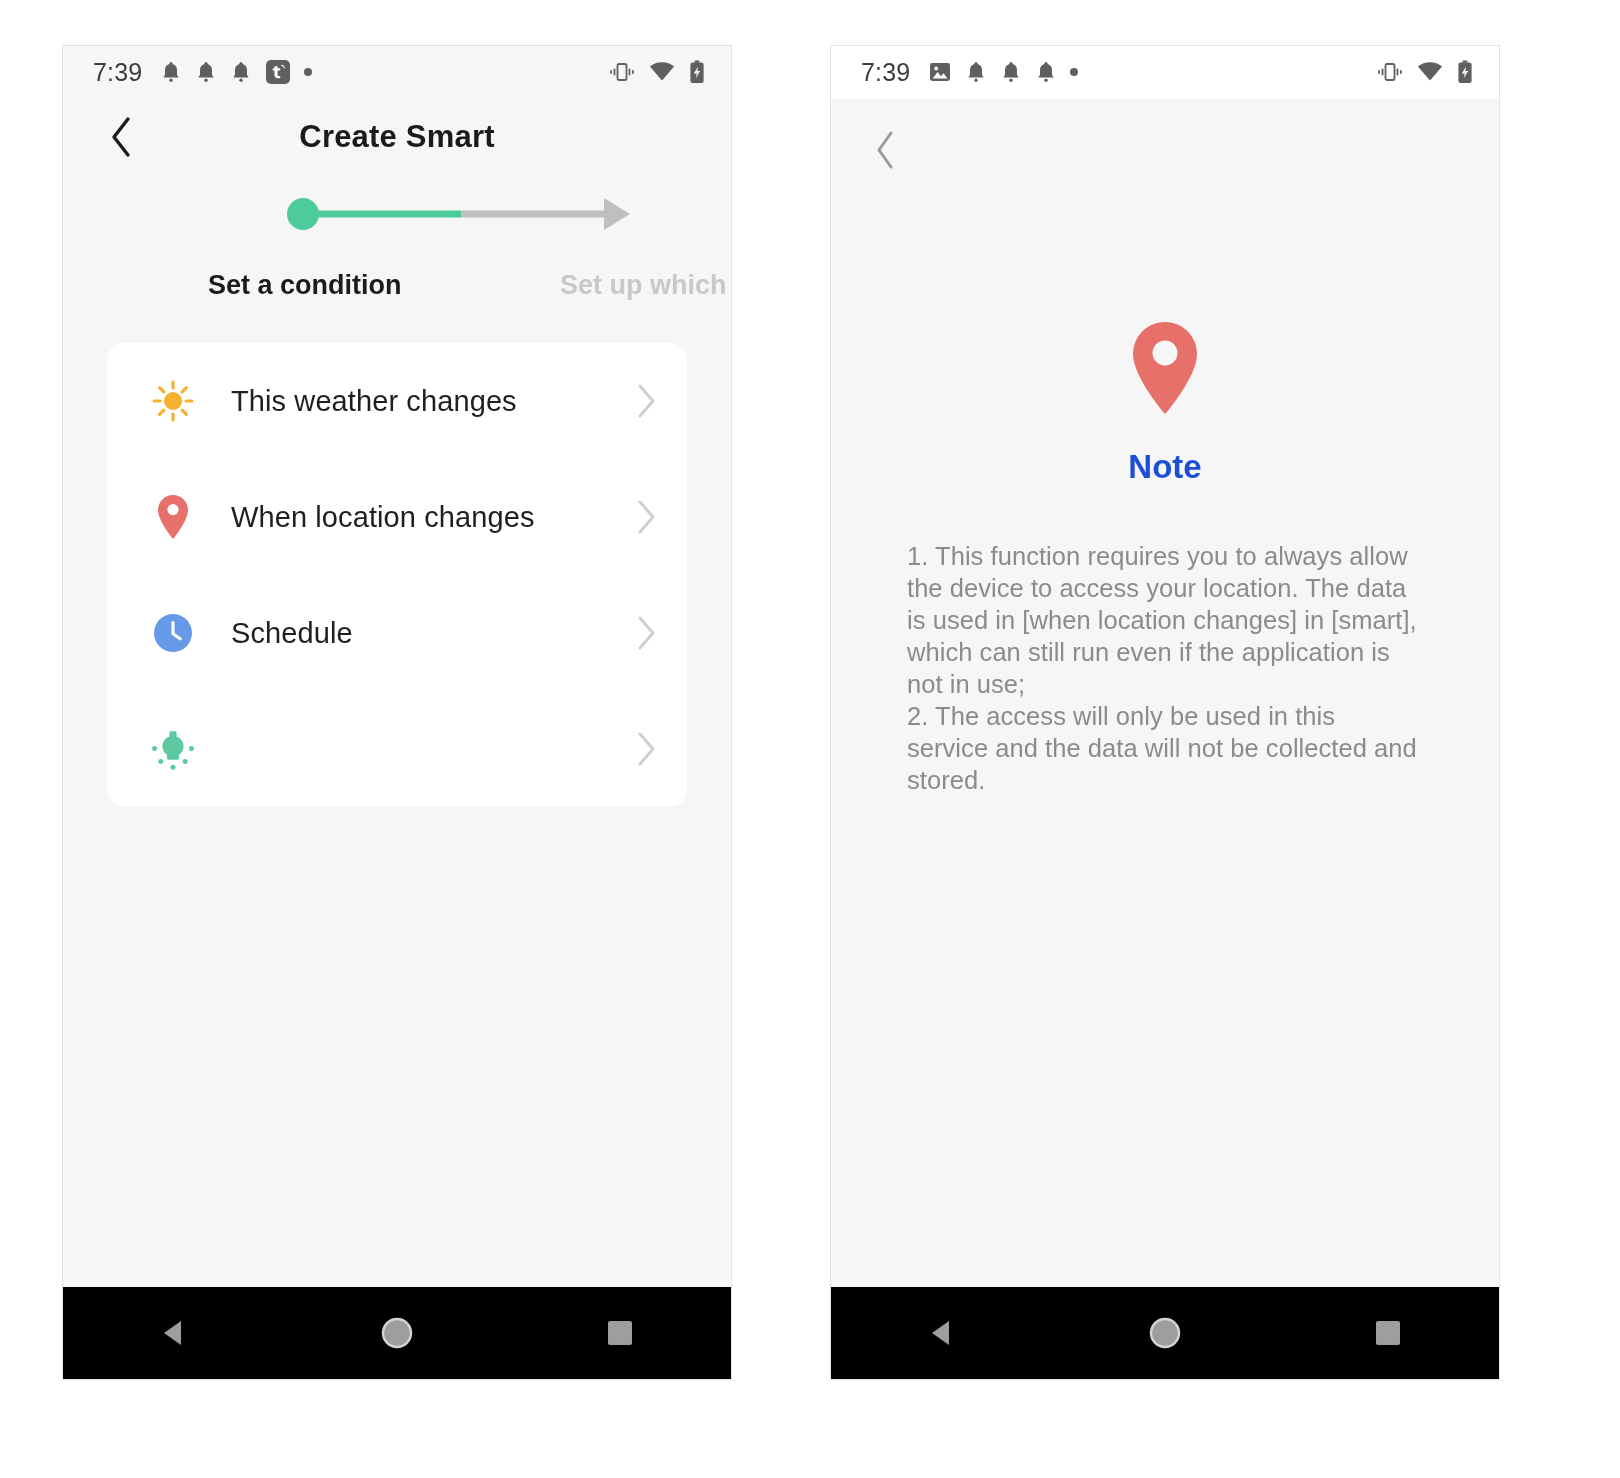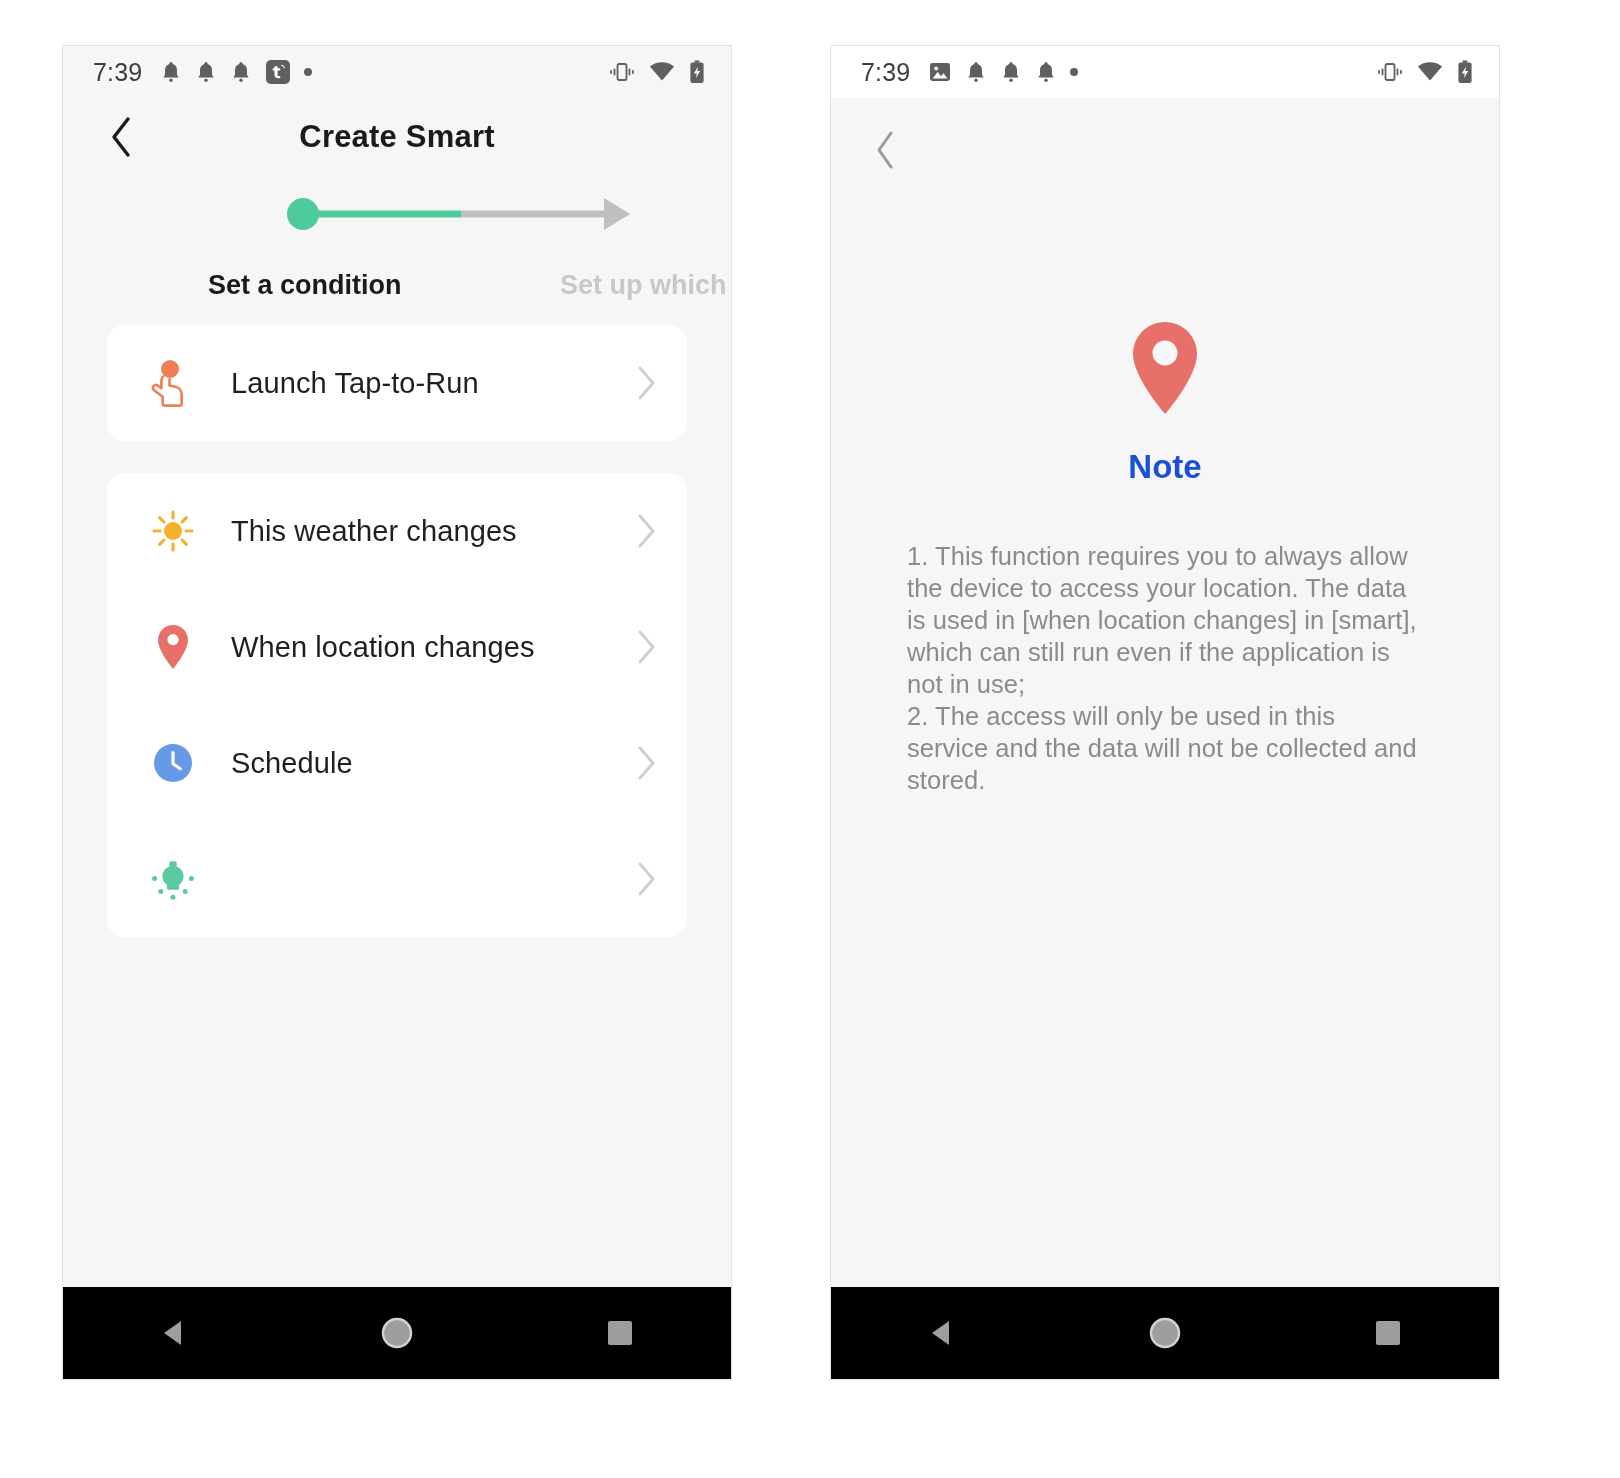--- a/index.html
+++ b/index.html
@@ -258,36 +258,20 @@
         </svg>
       </div>
       <div class="step-labels">
         <span class="step-label active">Set a condition</span>
         <span class="step-label inactive">Set up which</span>
       </div>
     </div>
 
     <div class="content">
 
-      <div class="card first">
-        <div class="row">
-          <span class="row-icon">
-            <svg width="44" height="50" viewBox="0 0 44 50">
-              <circle cx="19" cy="11" r="9" fill="#EF7E52"></circle>
-              <path d="M12 18.5c-1.2 1.6-1.6 3.2-1.6 5.3v6.3l-3.6-2.6c-1.6-1.1-3.6-.7-4.5.8-.8 1.3-.4 2.9.9 3.9l8.5 6.6v6.6c0 1.2 1 2.2 2.2 2.2h14.6c1.2 0 2.2-1 2.2-2.2v-8.9c0-3.8-2.6-7-6.2-7.8l-6-1.3v-6.1" fill="none" stroke="#EF7E52" stroke-width="2.6" stroke-linejoin="round" stroke-linecap="round"></path>
-            </svg>
-          </span>
-          <span class="row-label">Launch Tap-to-Run</span>
-          <span class="row-chevron">
-            <svg width="22" height="38" viewBox="0 0 22 38">
-                <path d="M5 4l13 15L5 34" fill="none" stroke="#cfcfcf" stroke-width="3" stroke-linecap="round" stroke-linejoin="round"></path>
-              </svg>
-          </span>
-        </div>
-      </div>
 
       <div class="card second">
 
         <div class="row">
           <span class="row-icon">
             <svg width="46" height="46" viewBox="0 0 46 46">
               <circle cx="23" cy="23" r="9" fill="#F5B02E"></circle>
               <g stroke="#F5B02E" stroke-width="3.2" stroke-linecap="round">
                 <line x1="23" y1="4" x2="23" y2="10"></line>
                 <line x1="23" y1="36" x2="23" y2="42"></line>

